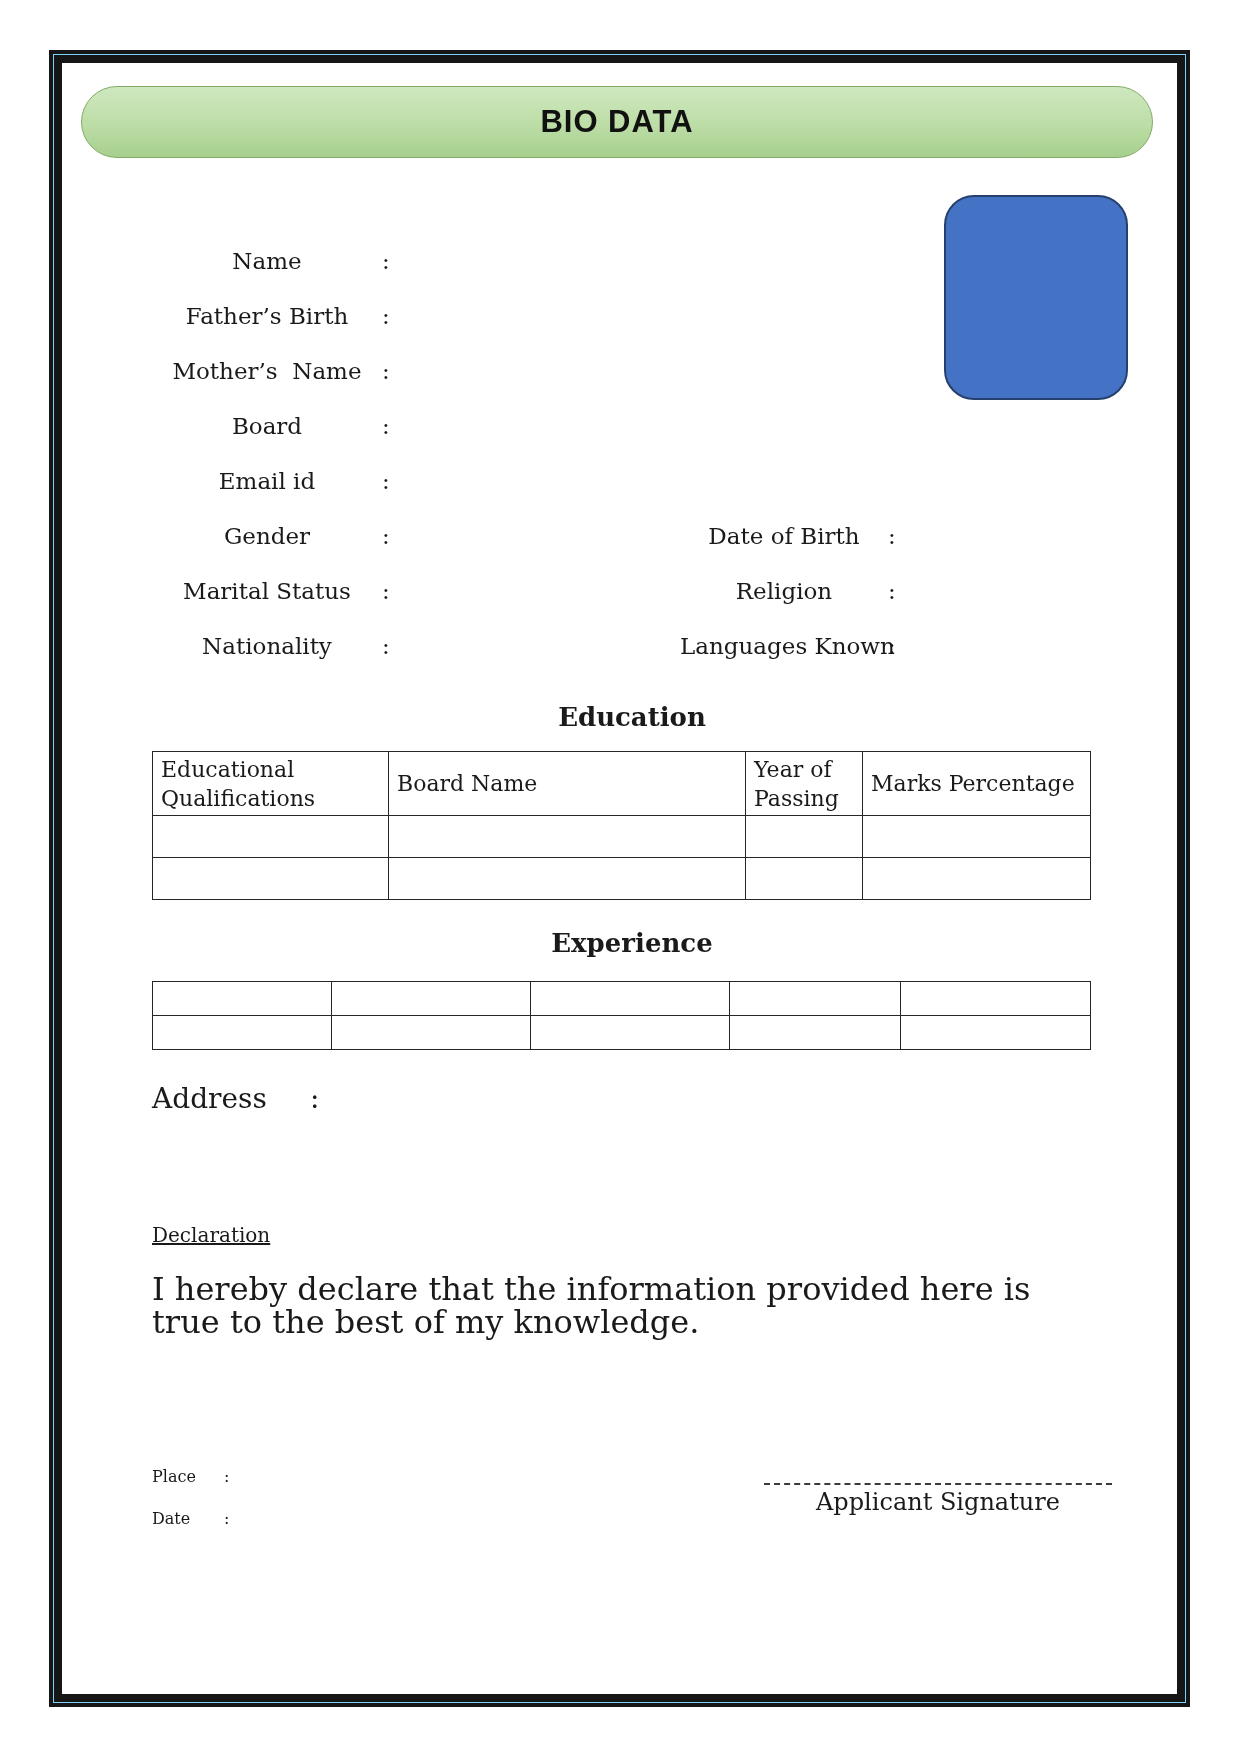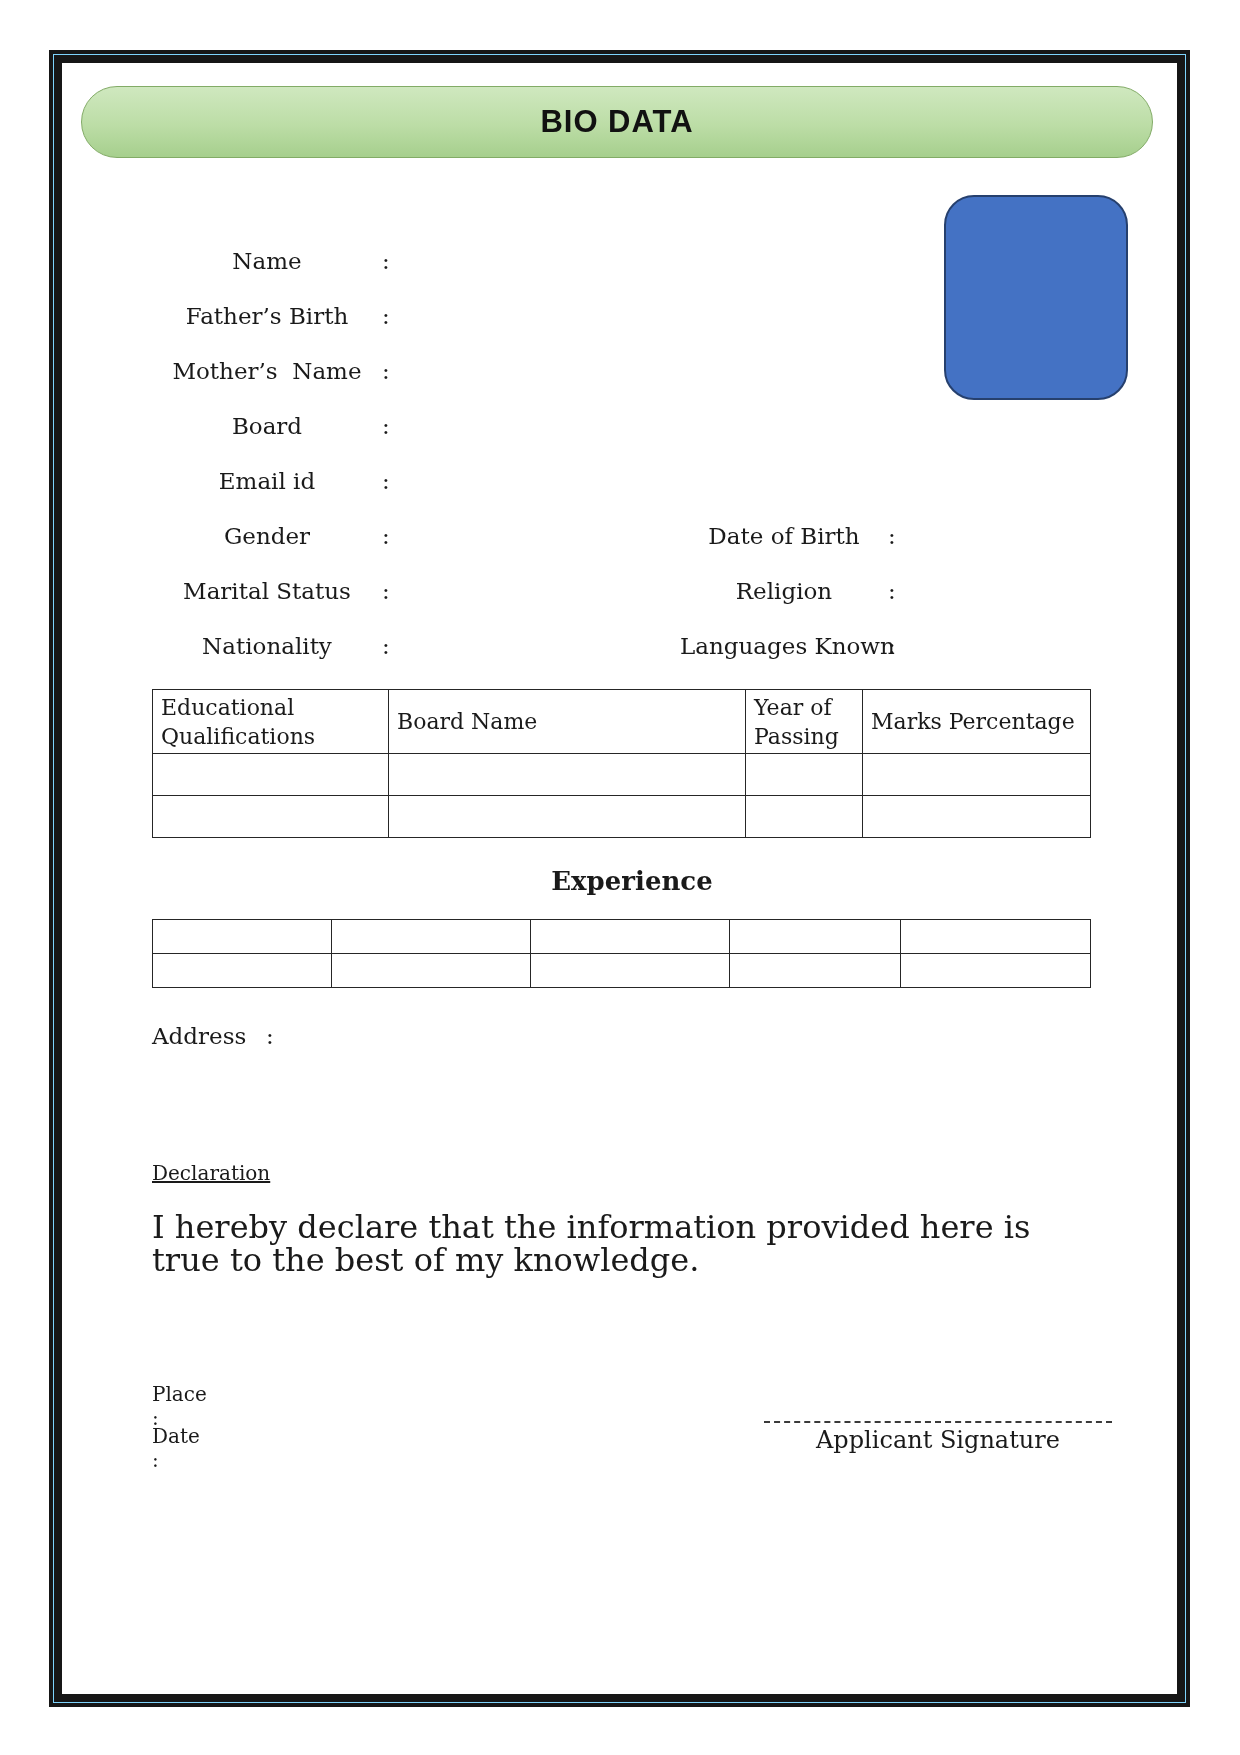--- a/index.html
+++ b/index.html
@@ -58,30 +58,30 @@
     font-size:22px;padding:2px 8px;vertical-align:middle;box-sizing:border-box;
   }
   .edu-table{margin-top:16px;}
   .edu-table th{height:64px;line-height:29px;}
   .edu-table td{height:42px;}
   .exp-table{margin-top:20px;}
   .exp-table th{height:38px;}
   .exp-table td{height:34px;}
   th.va-top{vertical-align:top;padding-top:3px;}
   
-  .addr-row{display:flex;align-items:center;margin-top:32px;height:32px;font-size:23px;}
+  .addr-row{display:flex;align-items:center;margin-top:32px;height:32px;font-size:28px;gap:44px;}
   .addr-lbl{width:114px;flex:none;}
   .addr-val{flex:1;height:32px;}
   
   .decl-head{margin-top:105px;font-size:20px;line-height:32px;text-decoration:underline;}
   .decl-text{margin-top:22px;font-size:32px;line-height:33px;width:880px;}
   
   .footer{margin-top:105px;display:flex;align-items:flex-start;}
   .pd-col{flex:1;}
-  .pd-row{display:flex;align-items:flex-start;height:42px;font-size:20px;flex-direction:column;}
+  .pd-row{display:flex;align-items:flex-end;height:42px;font-size:16px;}
   .pd-lbl{width:72px;flex:none;}
   .pd-val{flex:1;height:32px;}
   .sig-col{flex:none;width:348px;padding-top:39px;}
   .sig-line{border-top:2.5px dashed #3a3a3a;width:100%;height:0;}
   .sig-lbl{text-align:center;font-size:24px;margin-top:3px;}
 </style>
 </head>
 <body>
 
 <div class="sheet">
@@ -155,20 +155,21 @@
             <span class="f-colon">:</span>
             <span class="f-val"></span>
           </span>
           <span class="r-lbl">Languages Known</span>
           <span class="f-colon">:</span>
           <span class="r-val"></span>
         </div>
 
       </div>
 
+      <div class="sec-head edu">Education</div>
       <table class="grid edu-table">
         <colgroup>
             <col style="width:236px">
             <col style="width:357px">
             <col style="width:117px">
             <col style="width:228px">
           </colgroup>
         <tbody>
             <tr>
           <th>Educational Qualifications</th>

